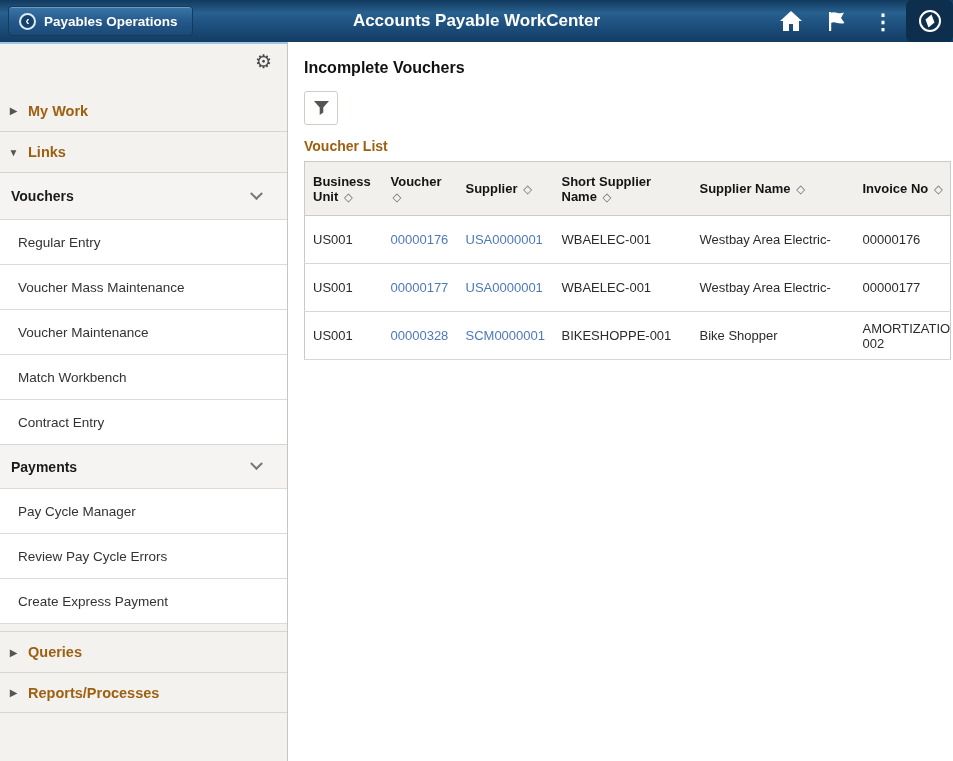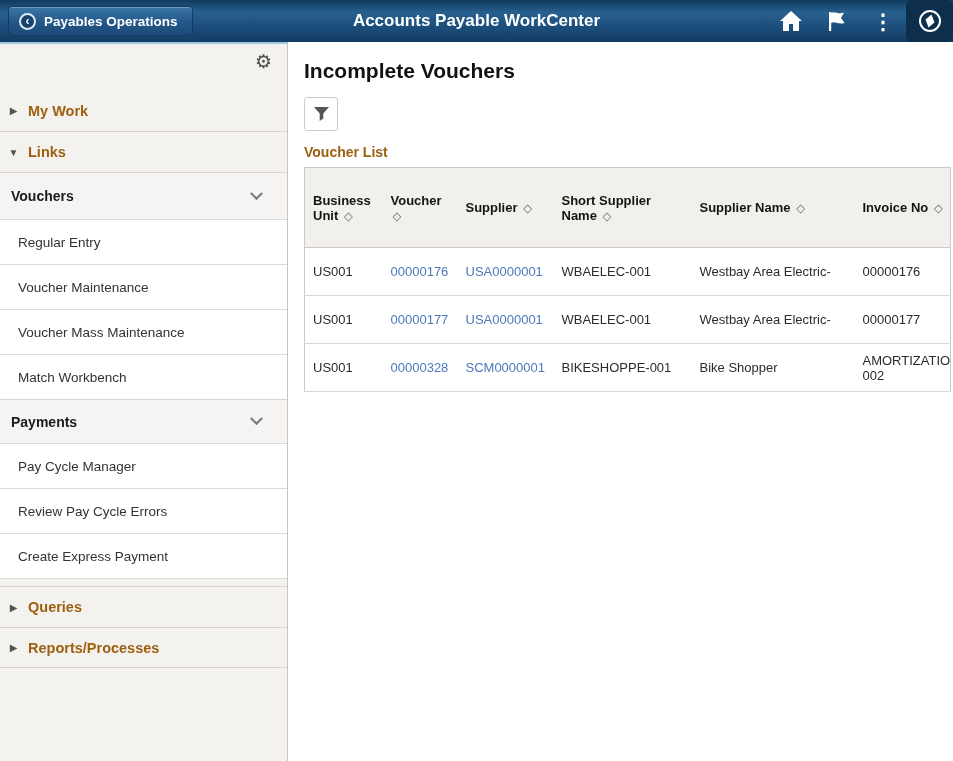--- a/index.html
+++ b/index.html
@@ -77,34 +77,34 @@
   .group-item {
     height: 45px; flex: 0 0 45px; background: #fff; border-top: 1px solid #dcd9d6;
     display: flex; align-items: center; padding-left: 18px;
     font-size: 13.5px; color: #333; cursor: pointer;
   }
   .side-gap { height: 8px; flex: 0 0 8px; border-top: 1px solid #dcd9d6; background: #f4f2ef; }
   .side-fill { flex: 1; }
 
   
   .main { flex: 1; background: #fff; padding: 17px 0 0 16px; overflow: hidden; }
-  .page-title { font-size: 21px; font-weight: bold; color: #111; }
+  .page-title { font-size: 16px; font-weight: bold; color: #111; }
   .filter-btn {
     margin-top: 14px; width: 34px; height: 34px; background: #fff;
     border: 1px solid #cfcbc7; border-radius: 3px;
     display: flex; align-items: center; justify-content: center; cursor: pointer;
   }
   .grid-caption { margin-top: 13px; color: #9d5f10; font-weight: bold; font-size: 14px; }
 
   table.grid {
     margin-top: 7px; border-collapse: collapse; table-layout: fixed; width: 646px;
     border: 1px solid #cdc9c6;
   }
   .grid th {
-    background: #f2f0ed; height: 80px; padding: 8px; text-align: left;
+    background: #f2f0ed; height: 54px; padding: 8px; text-align: left;
     vertical-align: middle; font-size: 13px; font-weight: bold; color: #141414;
     border-bottom: 1px solid #cdc9c6; cursor: pointer; overflow: hidden;
   }
   .grid th.nowrap { white-space: nowrap; padding-right: 2px; }
   .grid td {
     height: 48px; padding: 5px 8px; vertical-align: middle;
     font-size: 13px; color: #2b2b2b; border-bottom: 1px solid #d9d6d3; overflow: hidden;
   }
   .sort { color: #6b6b6b; font-size: 11.5px; margin-left: 2px; font-weight: normal; }
   a.cell-link { color: #4d79bb; text-decoration: none; cursor: pointer; }
@@ -170,27 +170,30 @@
     </div>
 
     <div class="group-header">
       <span class="grp-label">Vouchers</span>
       <span class="chev-down"></span>
     </div>
     <div class="group-item">
       <span>Regular Entry</span>
     </div>
     <div class="group-item">
+      <span>Voucher Mass Maintenance</span>
+    </div>
+    <div class="group-item">
       <span>Voucher Maintenance</span>
     </div>
     <div class="group-item">
-      <span>Voucher Mass Maintenance</span>
-    </div>
-    <div class="group-item">
       <span>Match Workbench</span>
+    </div>
+    <div class="group-item">
+      <span>Contract Entry</span>
     </div>
 
     <div class="group-header short">
       <span class="grp-label">Payments</span>
       <span class="chev-down"></span>
     </div>
     <div class="group-item">
       <span>Pay Cycle Manager</span>
     </div>
     <div class="group-item">

